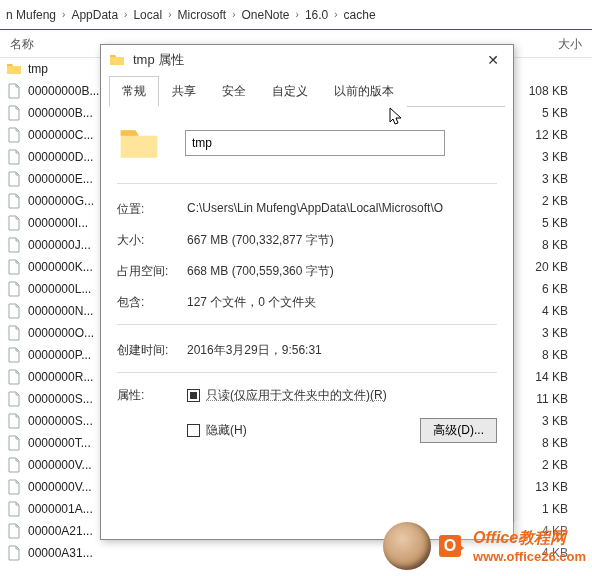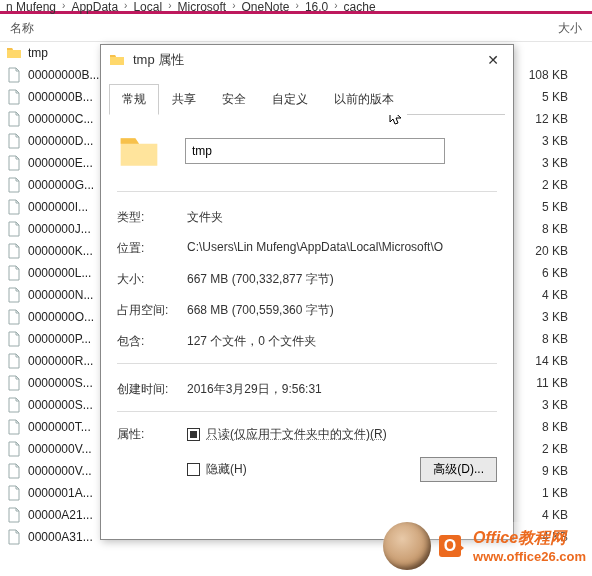--- a/index.html
+++ b/index.html
@@ -1,18 +1,18 @@
 <!DOCTYPE html>
 <html><head>
 <meta charset="utf-8">
 <style>
   * { box-sizing: border-box; font-family: "Segoe UI", "Microsoft YaHei", sans-serif; }
   body { margin:0; width:592px; height:576px; background:#fff; overflow:hidden; position:relative; font-size:12px; color:#333; }
 
-  .breadcrumb { display:flex; height:14px; padding:0 6px; border-bottom:3px solid #be185d; gap:6px;}
+  .breadcrumb { display:flex; align-items:center; height:30px; padding:0 6px; border-bottom:1px solid #be185d; gap:6px;}
   .breadcrumb span { color:#333; }
   .breadcrumb .chev { color:#666; font-size:10px;}
   .header-row { display:flex; border-bottom:1px solid #e5e5e5; height:28px; }
   .header-row .col { padding:6px 10px; color:#555; }
   .col-name { width:100px;}
   .col-size { margin-left:auto; width:70px; text-align:right; padding-right:20px;}
 
   .filelist { position:relative; }
   .row { display:flex; align-items:center; height:22px; padding:0 6px; }
   .row .ico { width:16px; height:16px; margin-right:6px; display:flex; align-items:center; justify-content:center;}
@@ -21,21 +21,21 @@
   .row .fsize { width:70px; text-align:right; padding-right:18px; color:#333;}
 
   .dialog { position:absolute; left:100px; top:44px; width:414px; height:496px; background:#fff; border:1px solid #888; box-shadow:2px 2px 8px rgba(0,0,0,.25);}
   .titlebar { display:flex; align-items:center; height:30px; padding:0 8px;}
   .titlebar .ticon { width:16px; height:16px; margin-right:8px;}
   .titlebar .ttitle { flex:1; font-size:13px; color:#333;}
   .titlebar .close { width:40px; height:30px; display:flex; align-items:center; justify-content:center; font-size:14px; margin-right:-8px;}
   .cursor { position:absolute; left:288px; top:62px; font-size:18px; color:#000; pointer-events:none;}
 
   .tabs { display:flex; border-bottom:1px solid #ccc; margin:0 8px; }
-  .tab { padding:6px 12px; border:1px solid transparent; border-bottom:none; background:#fff; color:#333; position:relative; top:1px;margin-top:8px;}
+  .tab { padding:6px 12px; border:1px solid transparent; border-bottom:none; background:#fff; color:#333; position:relative; top:1px;}
   .tab.active { border-color:#ccc; background:#fff; border-bottom:1px solid #fff;}
   
   .tabbody { padding:14px 16px; }
   .iconrow { display:flex; align-items:center; gap:24px; margin-bottom:18px;}
   .bigfolder { width:44px; height:44px;}
   .namebox { flex:1; }
   .namebox input { width:260px; height:26px; padding:2px 6px; border:1px solid #999; font-size:12px;}
 
   .divider { height:1px; background:#ddd; margin:6px 0 10px 0;}
 
@@ -275,21 +275,21 @@
       <span class="fsize">2 KB</span>
     </div>
     <div class="row">
       <span class="ico file-ico">
         <svg viewBox="0 0 16 16">
           <path fill="#fff" stroke="#9aa" d="M3 1h7l3 3v11H3z"></path>
           <path fill="none" stroke="#9aa" d="M10 1v3h3"></path>
         </svg>
       </span>
       <span class="fname">0000000V...</span>
-      <span class="fsize">9 KB</span>
+      <span class="fsize">13 KB</span>
     </div>
     <div class="row">
       <span class="ico file-ico">
         <svg viewBox="0 0 16 16">
           <path fill="#fff" stroke="#9aa" d="M3 1h7l3 3v11H3z"></path>
           <path fill="none" stroke="#9aa" d="M10 1v3h3"></path>
         </svg>
       </span>
       <span class="fname">0000001A...</span>
       <span class="fsize">1 KB</span>
@@ -349,24 +349,20 @@
             <path fill="#f7c14b" d="M4 10h16l4 6H4z"></path>
           </svg>
       </span>
       <div class="namebox">
         <input type="text" value="tmp" style="">
       </div>
     </div>
     <div class="divider"></div>
 
     <div class="prop">
-        <div class="plabel">类型:</div>
-        <div class="pval">文件夹</div>
-      </div>
-    <div class="prop">
         <div class="plabel">位置:</div>
         <div class="pval">C:\Users\Lin Mufeng\AppData\Local\Microsoft\O</div>
       </div>
     <div class="prop">
         <div class="plabel">大小:</div>
         <div class="pval">667 MB (700,332,877 字节)</div>
       </div>
     <div class="prop">
         <div class="plabel">占用空间:</div>
         <div class="pval">668 MB (700,559,360 字节)</div>

